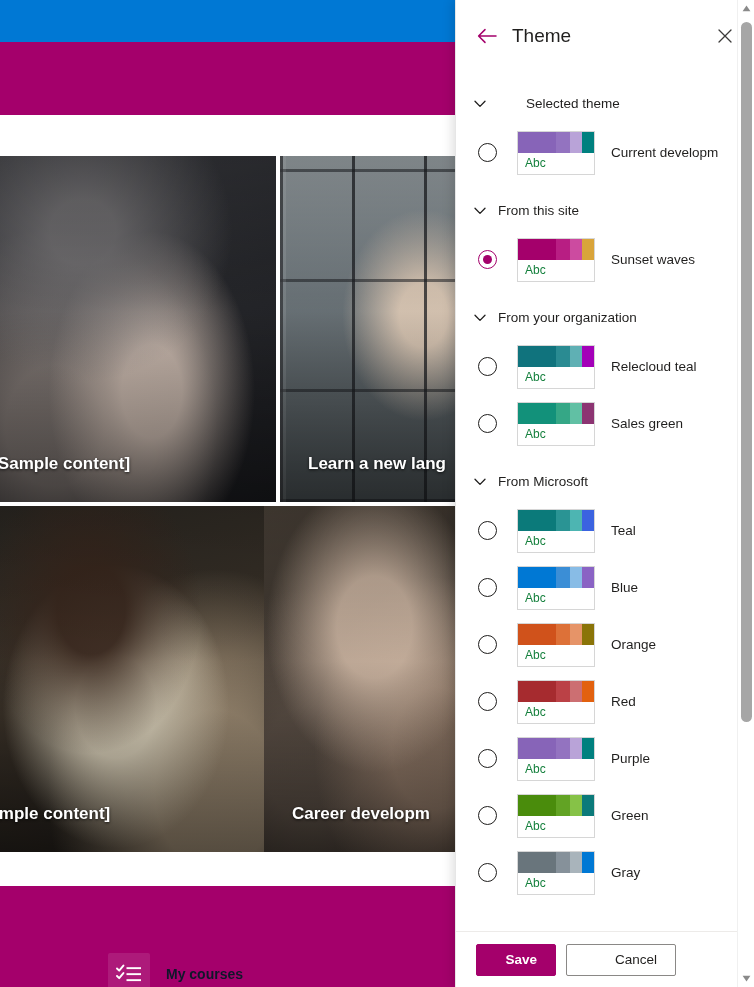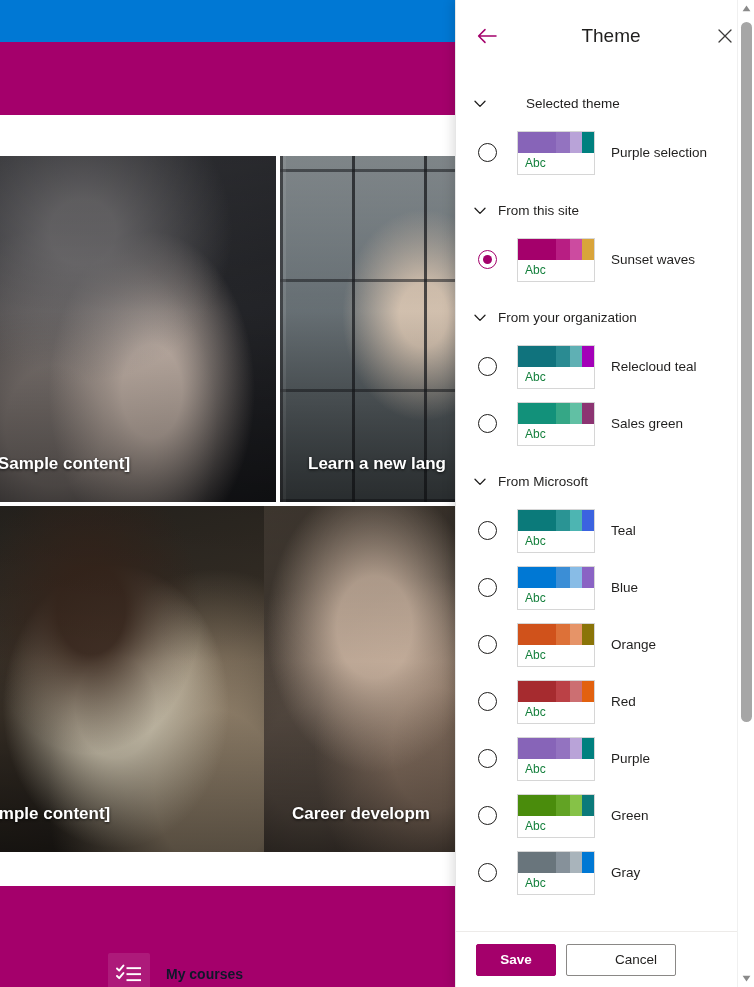--- a/index.html
+++ b/index.html
@@ -83,21 +83,21 @@
     display: flex; flex-direction: column;
   }
   .panel-header {
     flex: 0 0 auto; height: 72px; display: flex; align-items: center;
     padding: 0 14px 0 18px;
   }
   .back-btn {
     width: 26px; height: 26px; display: flex; align-items: center; justify-content: center;
     cursor: pointer; background: none; border: none; padding: 0;
   }
-  .panel-title { flex: 1; font-size: 19px; color: #201f1e; margin-left: 12px; text-align: center; }
+  .panel-title { flex: 1; font-size: 19px; color: #201f1e; margin-left: 12px; }
   .close-btn {
     width: 30px; height: 30px; display: flex; align-items: center; justify-content: center;
     cursor: pointer; background: none; border: none; padding: 0; color: #605e5c;
   }
 
   .panel-body { flex: 1 1 auto; overflow: hidden; padding: 0 0 0 0; position: relative; }
   .panel-scroll { position: absolute; inset: 0; padding: 16px 22px 8px 18px; }
 
   .section-header {
     display: flex; align-items: center; gap: 12px;
@@ -134,21 +134,21 @@
 
   .panel-footer {
     flex: 0 0 auto; height: 56px; border-top: 1px solid #edebe9;
     display: flex; align-items: center; gap: 10px; padding: 0 20px;
     background: #ffffff;
   }
   .btn {
     height: 32px; min-width: 80px; padding: 0 18px; font-size: 13.5px;
     font-family: "Liberation Sans", sans-serif; cursor: pointer; border-radius: 2px;
   }
-  .btn-primary { background: #a4006b; color: #ffffff; border: 1px solid #a4006b; font-weight: bold; }
+  .btn-primary { background: #a4006b; color: #ffffff; border: 1px solid #a4006b; font-weight: bold; text-align: right; }
   .btn-secondary { background: #ffffff; color: #201f1e; border: 1px solid #8a8886; padding-left: 48px; }
 
   
   .scrollbar {
     position: absolute; right: 0; top: 0; width: 17px; height: 987px;
     background: #ffffff; border-left: 1px solid #f0f0f0;
   }
   .sb-arrow {
     position: absolute; left: 0; width: 17px; height: 17px;
     display: flex; align-items: center; justify-content: center; cursor: pointer;
@@ -237,21 +237,21 @@
             <span class="radio"></span>
             <span class="swatch">
               <span class="swatch-colors">
                 <i class="swatch-c0" style="background:#8764b8"></i>
                 <i class="swatch-c1" style="background:#9373c0"></i>
                 <i class="swatch-c2" style="background:#b9a3d8"></i>
                 <i class="swatch-c3" style="background:#00807f"></i>
               </span>
               <span class="swatch-abc">Abc</span>
             </span>
-            <span class="option-label">Purple selection</span>
+            <span class="option-label">Current developm</span>
           </div>
           <div class="section-header">
             <span><svg width="12" height="8" viewBox="0 0 12 8" aria-hidden="true">
                 <path d="M1 1.2 L6 6.4 L11 1.2" fill="none" stroke="#201f1e" stroke-width="1.3" stroke-linecap="round" stroke-linejoin="round"></path>
               </svg></span>
             <span class="section-label">From this site</span>
           </div>
           <div class="theme-option">
             <span class="radio checked">
               <span class="radio-dot"></span>

